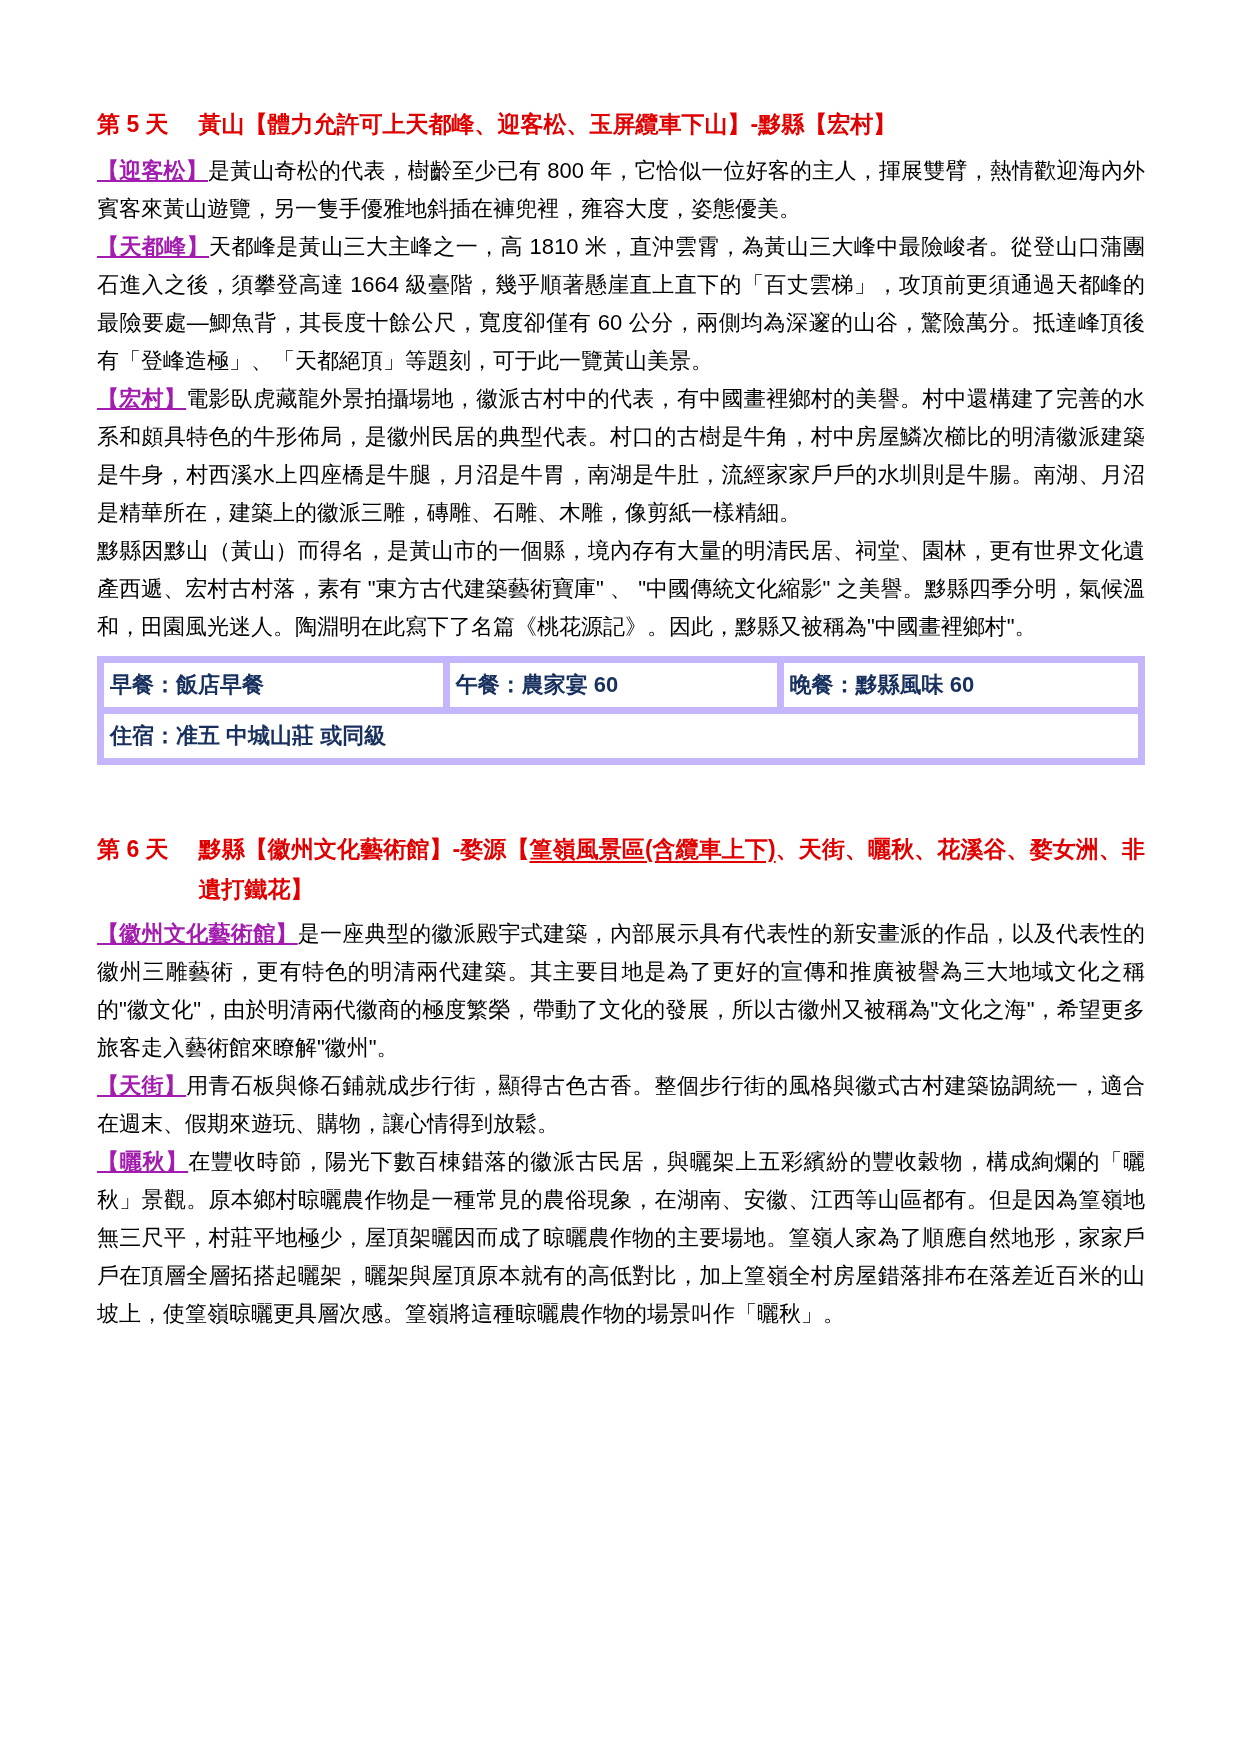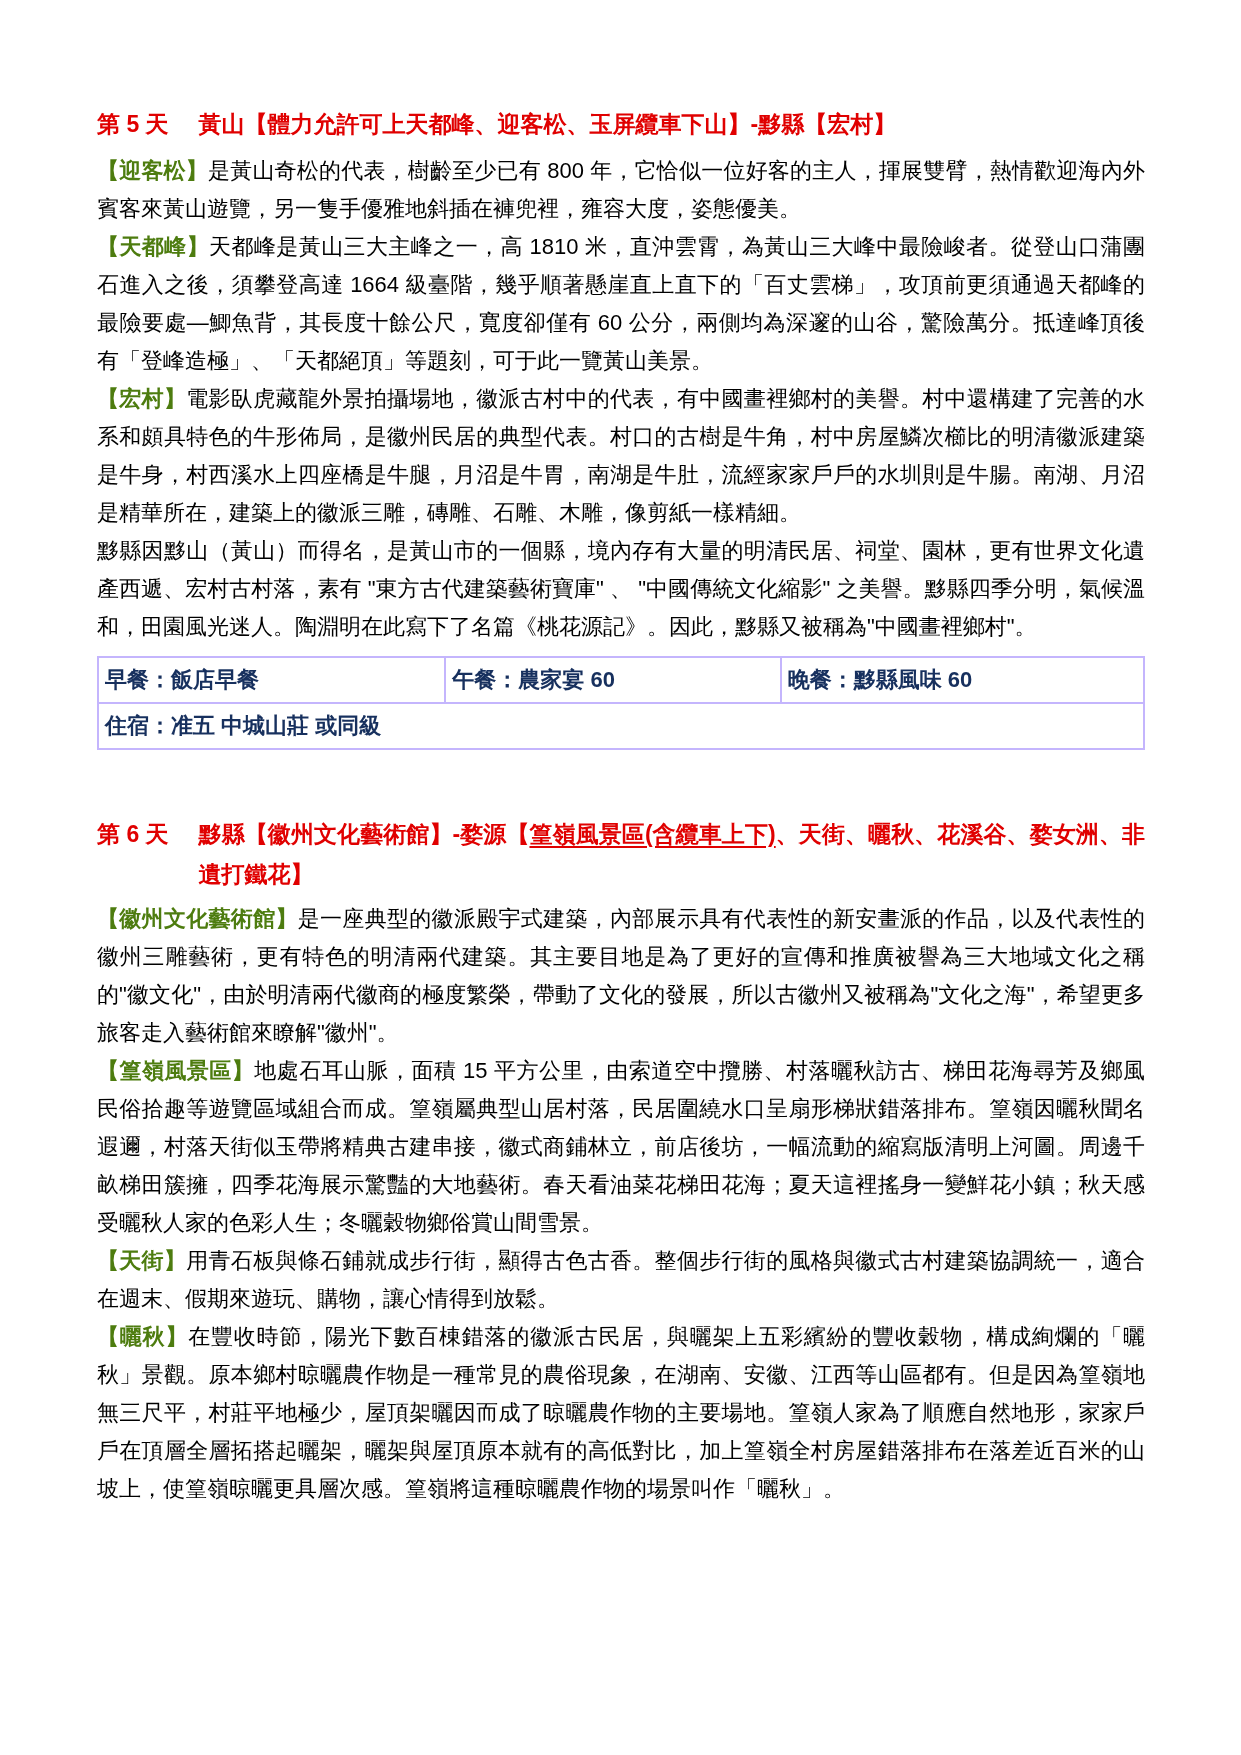--- a/index.html
+++ b/index.html
@@ -47,32 +47,33 @@
   
   .para {
     margin: 0;
     font-size: 22px;
     line-height: 38px;
     text-align: justify;
     text-justify: inter-ideograph;
     color: #000000;
   }
   .attr-label {
-    color: #4d7c0f;
+    color: #a21caf;
     font-weight: bold;
+    text-decoration: underline;
   }
   
   table.meals {
     width: 100%;
     border-collapse: collapse;
     margin-top: 10px;
     table-layout: fixed;
   }
   table.meals td {
-    border: 2px solid #c4b5fd;
+    border: 7px solid #c4b5fd;
     color: #17305e;
     font-weight: bold;
     font-size: 22px;
     line-height: 26px;
     padding: 9px 8px 9px 6px;
     white-space: nowrap;
     overflow: hidden;
   }
   .col1 { width: 33.2%; }
   .col2 { width: 32.0%; }
@@ -114,20 +115,19 @@
   </section>
 
   <section class="day6-block">
     <h2 class="day-heading day6-heading">
       <span class="day-num">第 6 天</span>
       <span class="day-title"><span>黟縣【徽州文化藝術館】-婺源【</span><span class="u-red">篁嶺風景區(含纜車上下)</span><span>、天街、曬秋、花溪谷、婺女洲、非遺打鐵花】</span></span>
     </h2>
 
     <p class="para"><span class="attr-label">【徽州文化藝術館】</span><span>是一座典型的徽派殿宇式建築，內部展示具有代表性的新安畫派的作品，以及代表性的徽州三雕藝術，更有特色的明清兩代建築。其主要目地是為了更好的宣傳和推廣被譽為三大地域文化之稱的"徽文化"，由於明清兩代徽商的極度繁榮，帶動了文化的發展，所以古徽州又被稱為"文化之海"，希望更多旅客走入藝術館來瞭解"徽州"。</span></p>
 
-    <p class="para"><span class="attr-label">【篁嶺風景區】</span><span>地處石耳山脈，面積 15 平方公里，由索道空中攬勝、村落曬秋訪古、梯田花海尋芳及鄉風民俗拾趣等遊覽區域組合而成。篁嶺屬典型山居村落，民居圍繞水口呈扇形梯狀錯落排布。篁嶺因曬秋聞名遐邇，村落天街似玉帶將精典古建串接，徽式商鋪林立，前店後坊，一幅流動的縮寫版清明上河圖。周邊千畝梯田簇擁，四季花海展示驚豔的大地藝術。春天看油菜花梯田花海；夏天這裡搖身一變鮮花小鎮；秋天感受曬秋人家的色彩人生；冬曬穀物鄉俗賞山間雪景。</span></p>
 
     <p class="para"><span class="attr-label">【天街】</span><span>用青石板與條石鋪就成步行街，顯得古色古香。整個步行街的風格與徽式古村建築協調統一，適合在週末、假期來遊玩、購物，讓心情得到放鬆。</span></p>
 
     <p class="para"><span class="attr-label">【曬秋】</span><span>在豐收時節，陽光下數百棟錯落的徽派古民居，與曬架上五彩繽紛的豐收穀物，構成絢爛的「曬秋」景觀。原本鄉村晾曬農作物是一種常見的農俗現象，在湖南、安徽、江西等山區都有。但是因為篁嶺地無三尺平，村莊平地極少，屋頂架曬因而成了晾曬農作物的主要場地。篁嶺人家為了順應自然地形，家家戶戶在頂層全層拓搭起曬架，曬架與屋頂原本就有的高低對比，加上篁嶺全村房屋錯落排布在落差近百米的山坡上，使篁嶺晾曬更具層次感。篁嶺將這種晾曬農作物的場景叫作「曬秋」。</span></p>
   </section>
 
 </div>
 
 </body></html>

